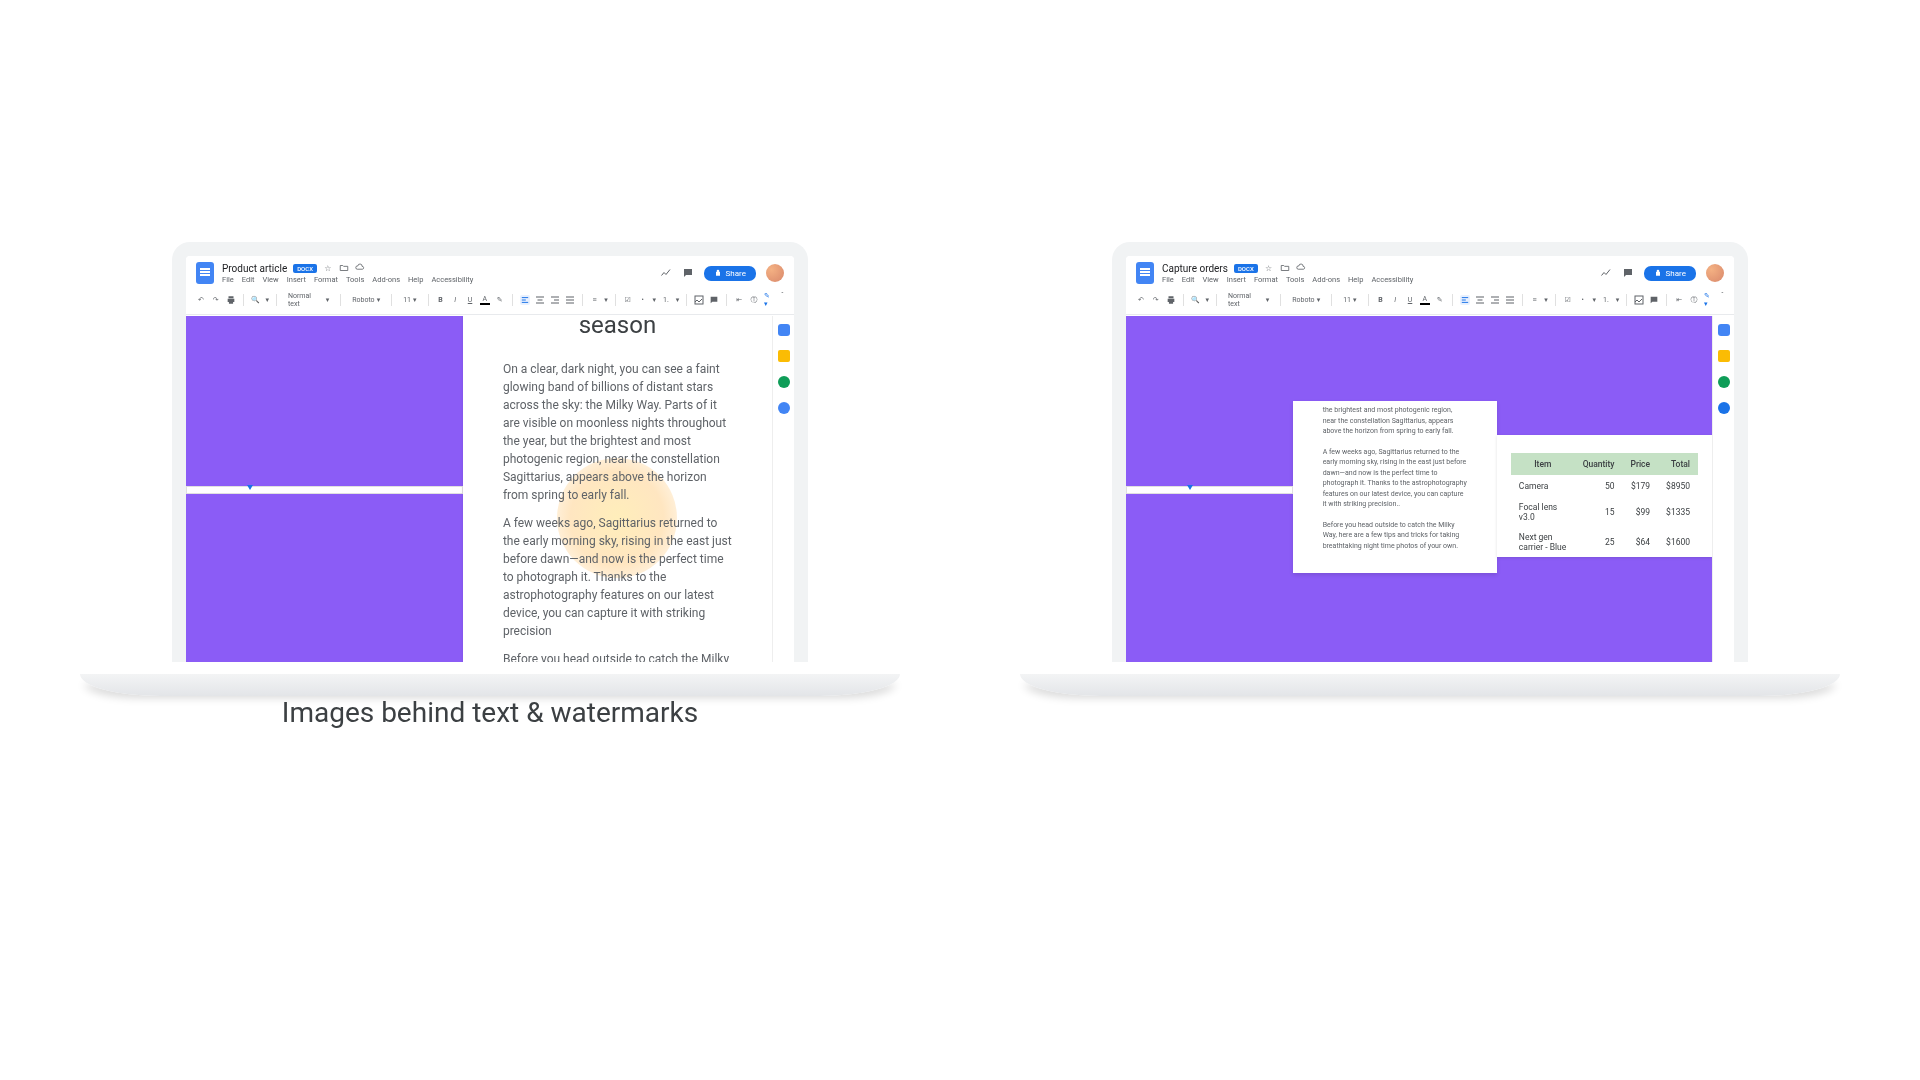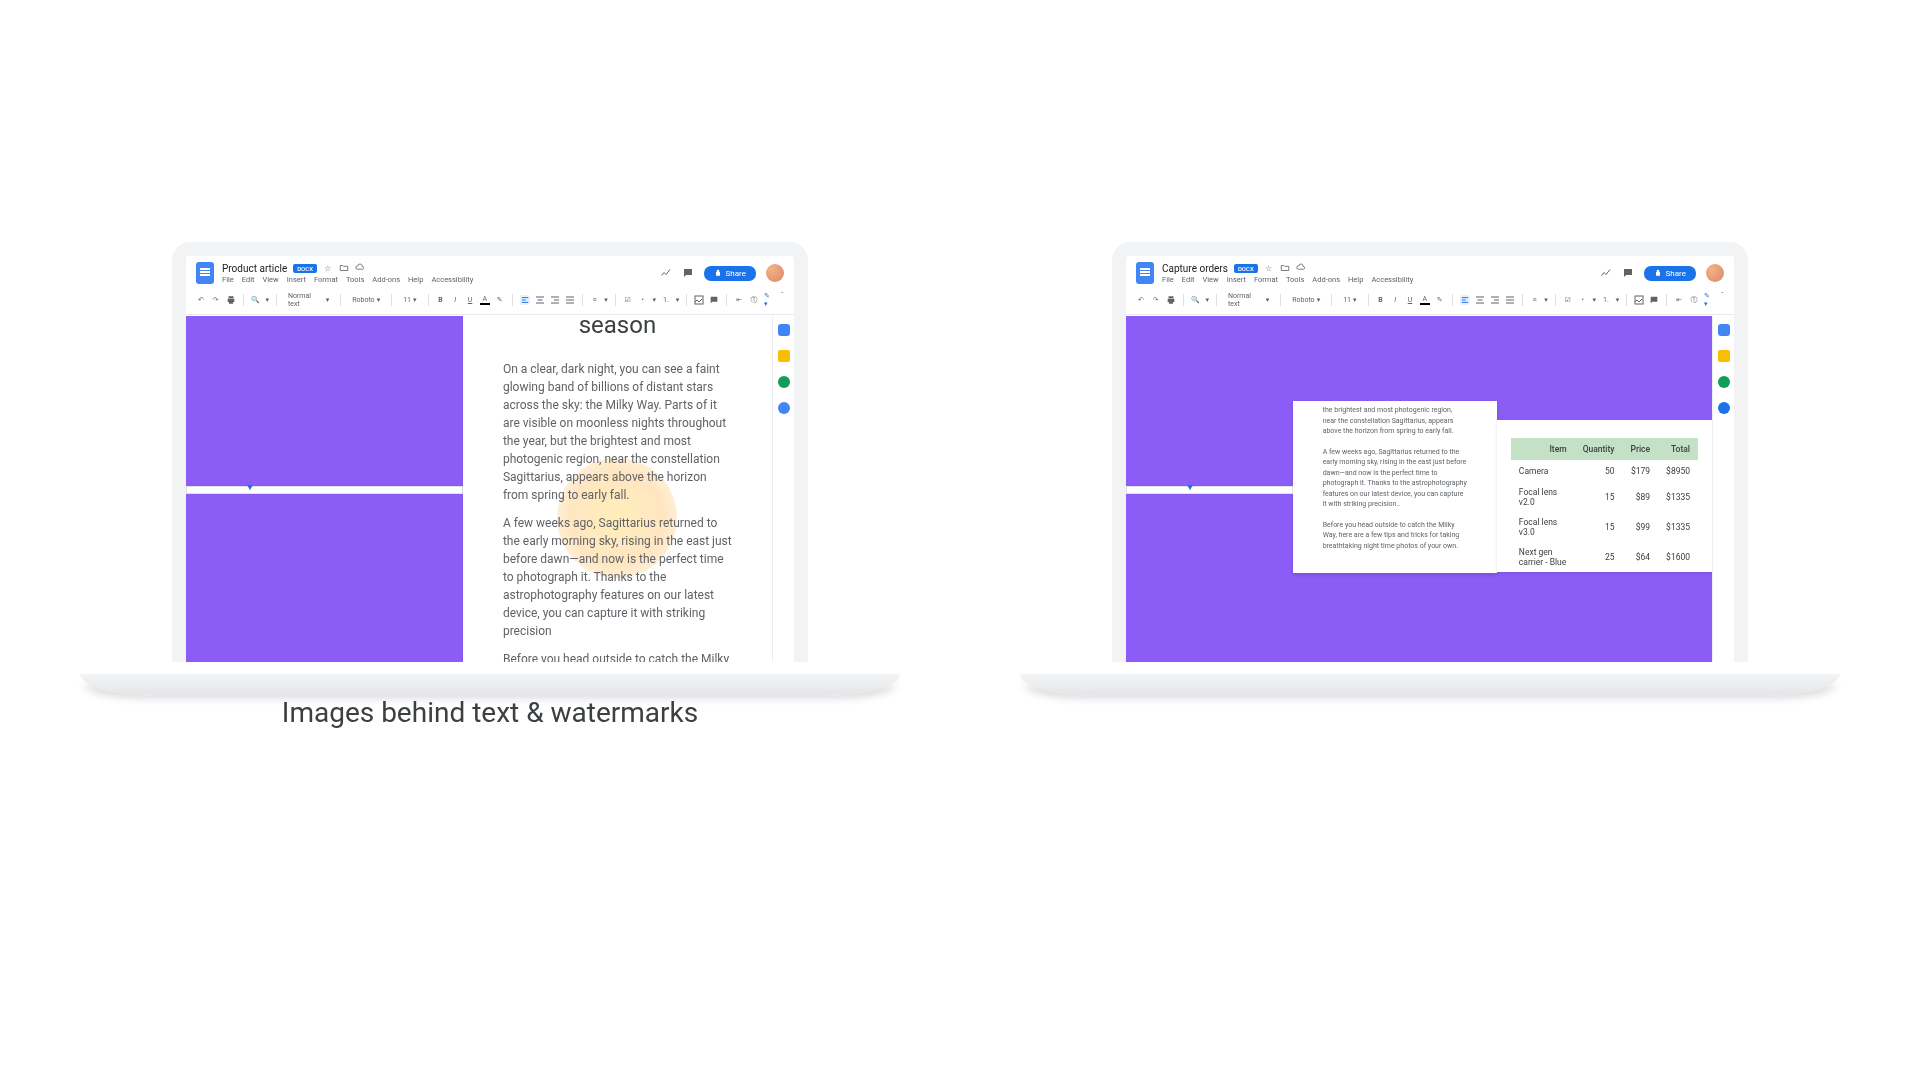--- a/index.html
+++ b/index.html
@@ -85,21 +85,21 @@
 
 .page-top-shadow { width:470px; background:#fff; margin-top:-4px; box-shadow:0 2px 4px rgba(0,0,0,.12); padding:4px 30px 12px 30px; }
 .page-top-shadow .para { font-size:7px; }
 
 .landscape-page {
   width:560px; background:#fff; margin-top:14px;
   box-shadow: 0 1px 3px rgba(0,0,0,0.12);
   padding: 18px 14px 0 14px;
 }
 .order-table { width:100%; border-collapse:collapse; font-size:8.5px; color:#3c4043; }
-.order-table th { background:#c5e1c5; font-weight:500; text-align:right; padding:6px 8px; }
+.order-table th { background:#c5e1c5; font-weight:500; text-align:center; padding:6px 8px; }
 .order-table th.num, .order-table td.num { text-align:right; }
 .order-table td { padding:5px 8px; border-bottom:0; }
 .order-table tbody tr { height:22px; }
 svg { display:block; }
 </style>
 </head>
 <body>
 
 <div class="showcase">
   <div class="laptop">
@@ -425,26 +425,20 @@
                 </tr>
               </thead>
               <tbody>
                 <tr>
                   <td>Camera</td>
                   <td class="num">50</td>
                   <td class="num">$179</td>
                   <td class="num">$8950</td>
                 </tr>
                 <tr>
-                  <td>Focal lens v2.0</td>
-                  <td class="num">15</td>
-                  <td class="num">$89</td>
-                  <td class="num">$1335</td>
-                </tr>
-                <tr>
                   <td>Focal lens v3.0</td>
                   <td class="num">15</td>
                   <td class="num">$99</td>
                   <td class="num">$1335</td>
                 </tr>
                 <tr>
                   <td>Next gen carrier - Blue</td>
                   <td class="num">25</td>
                   <td class="num">$64</td>
                   <td class="num">$1600</td>

